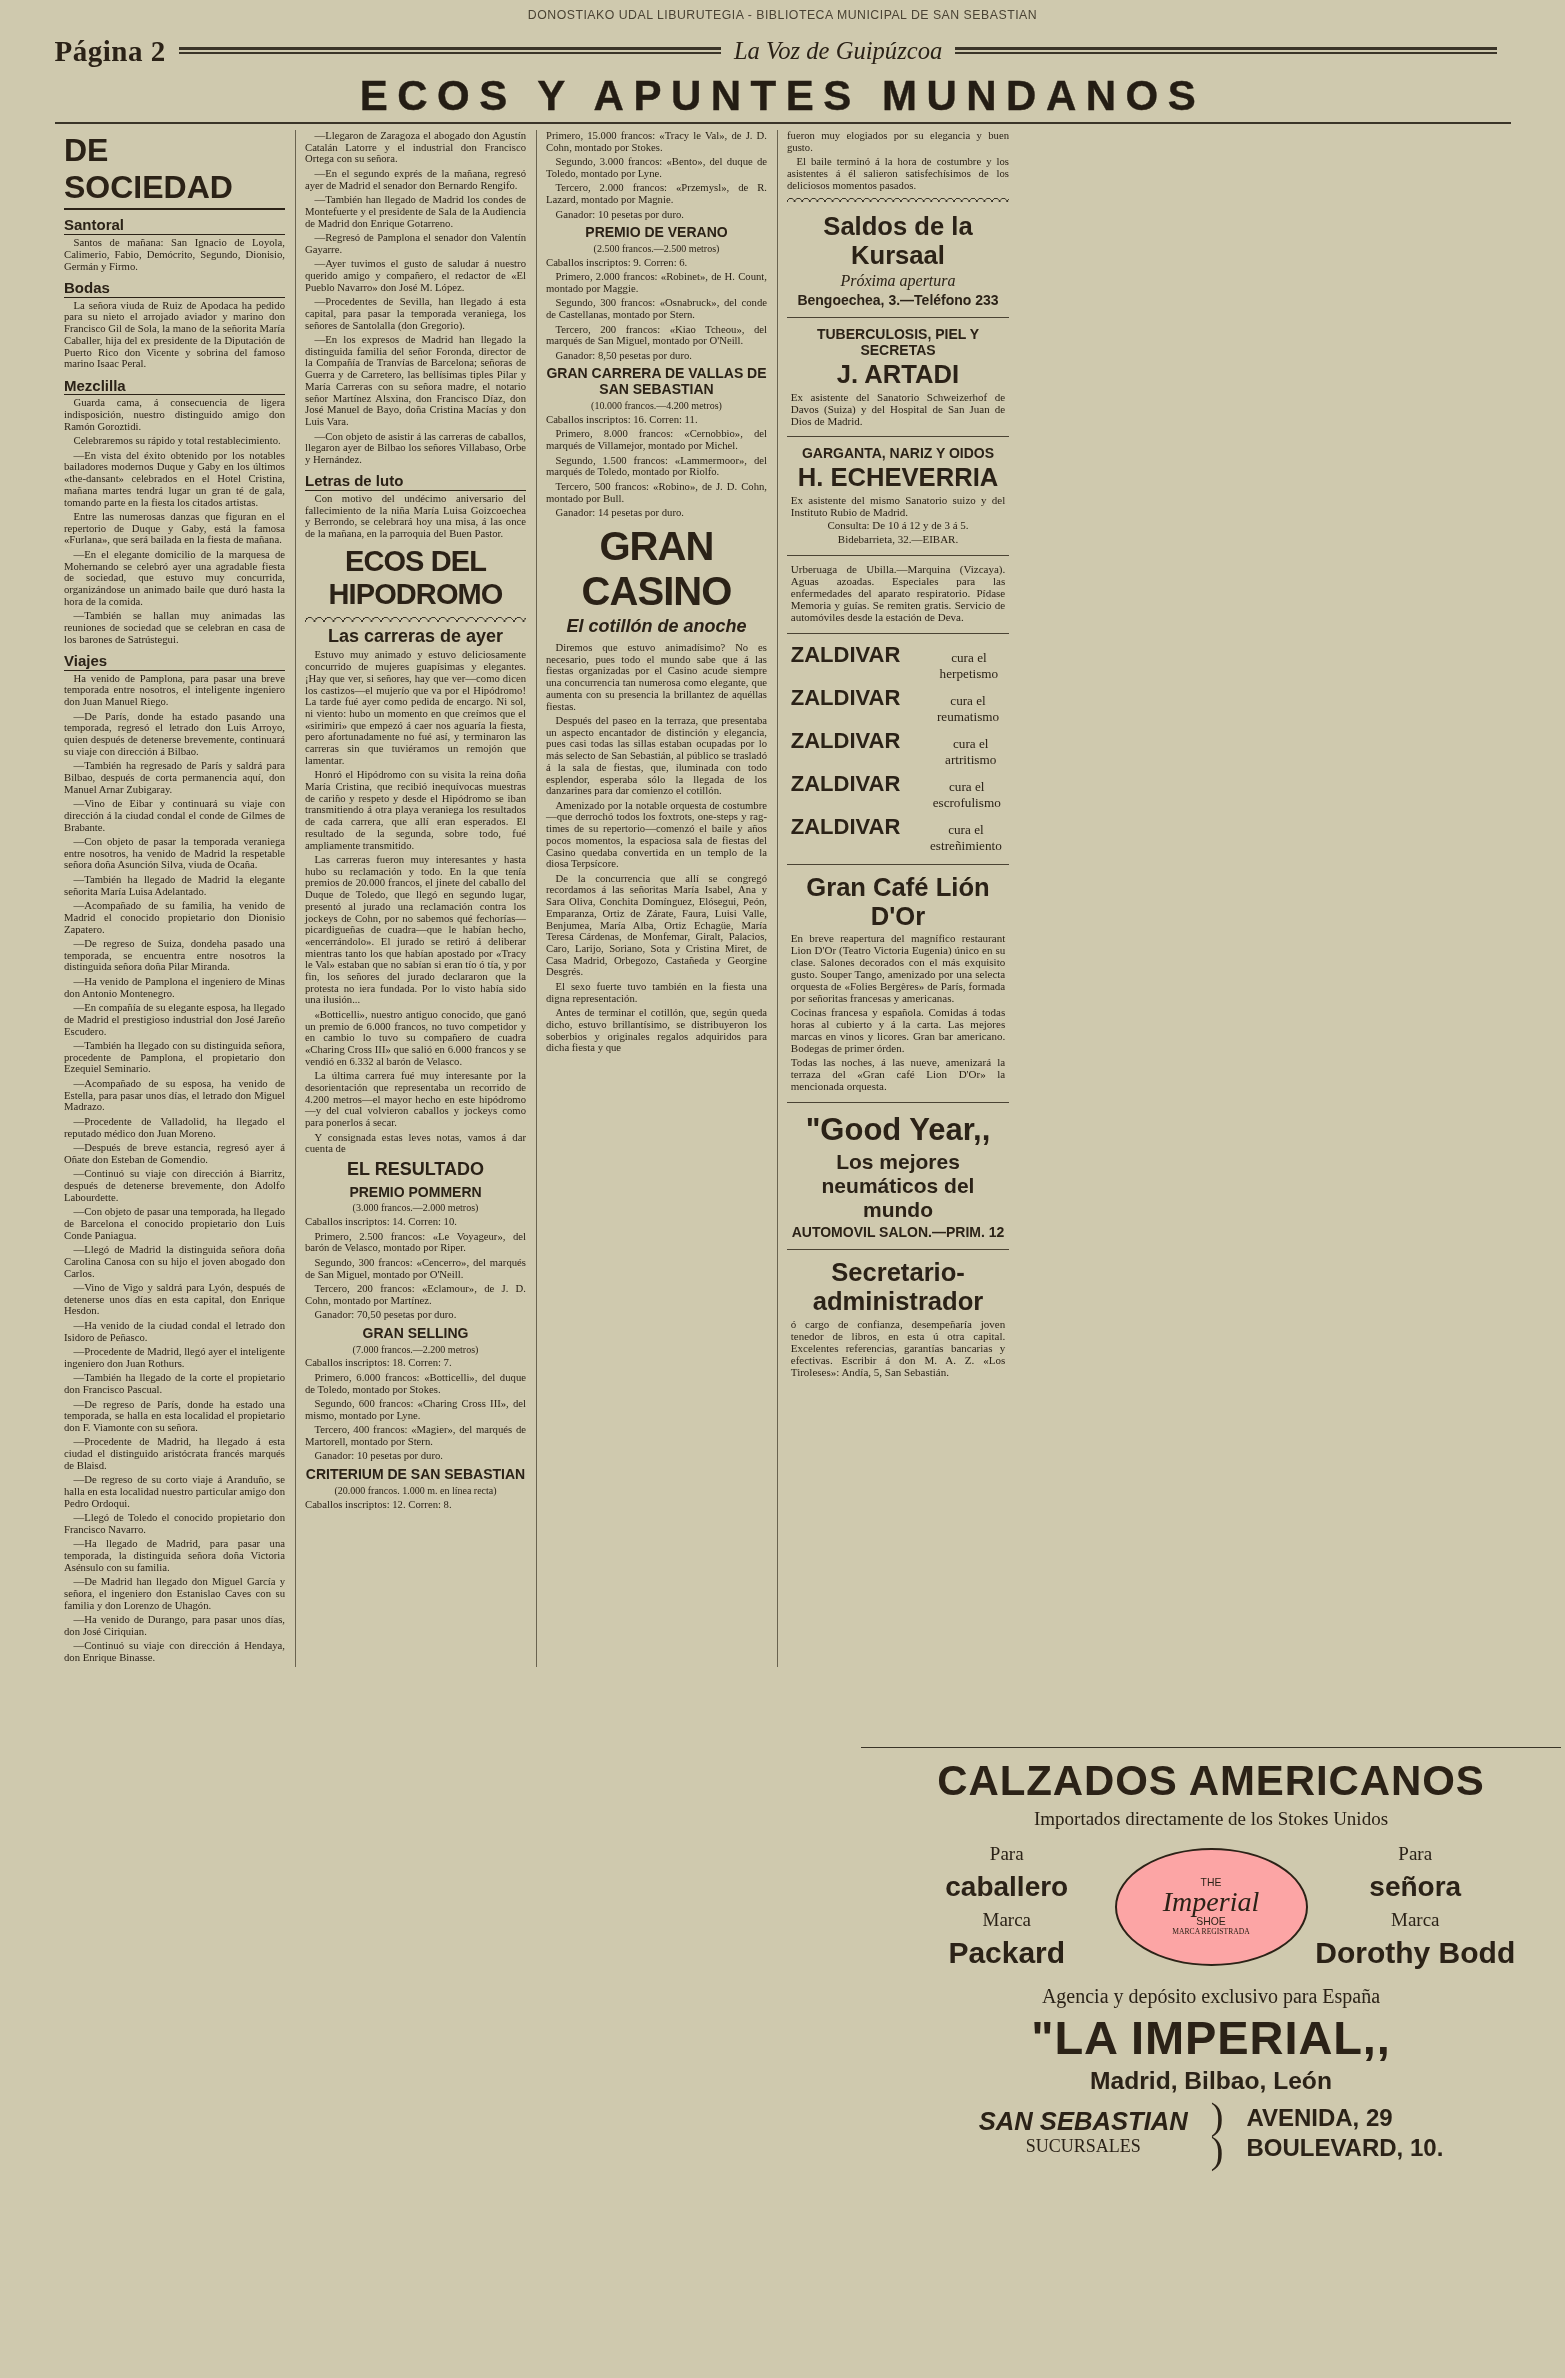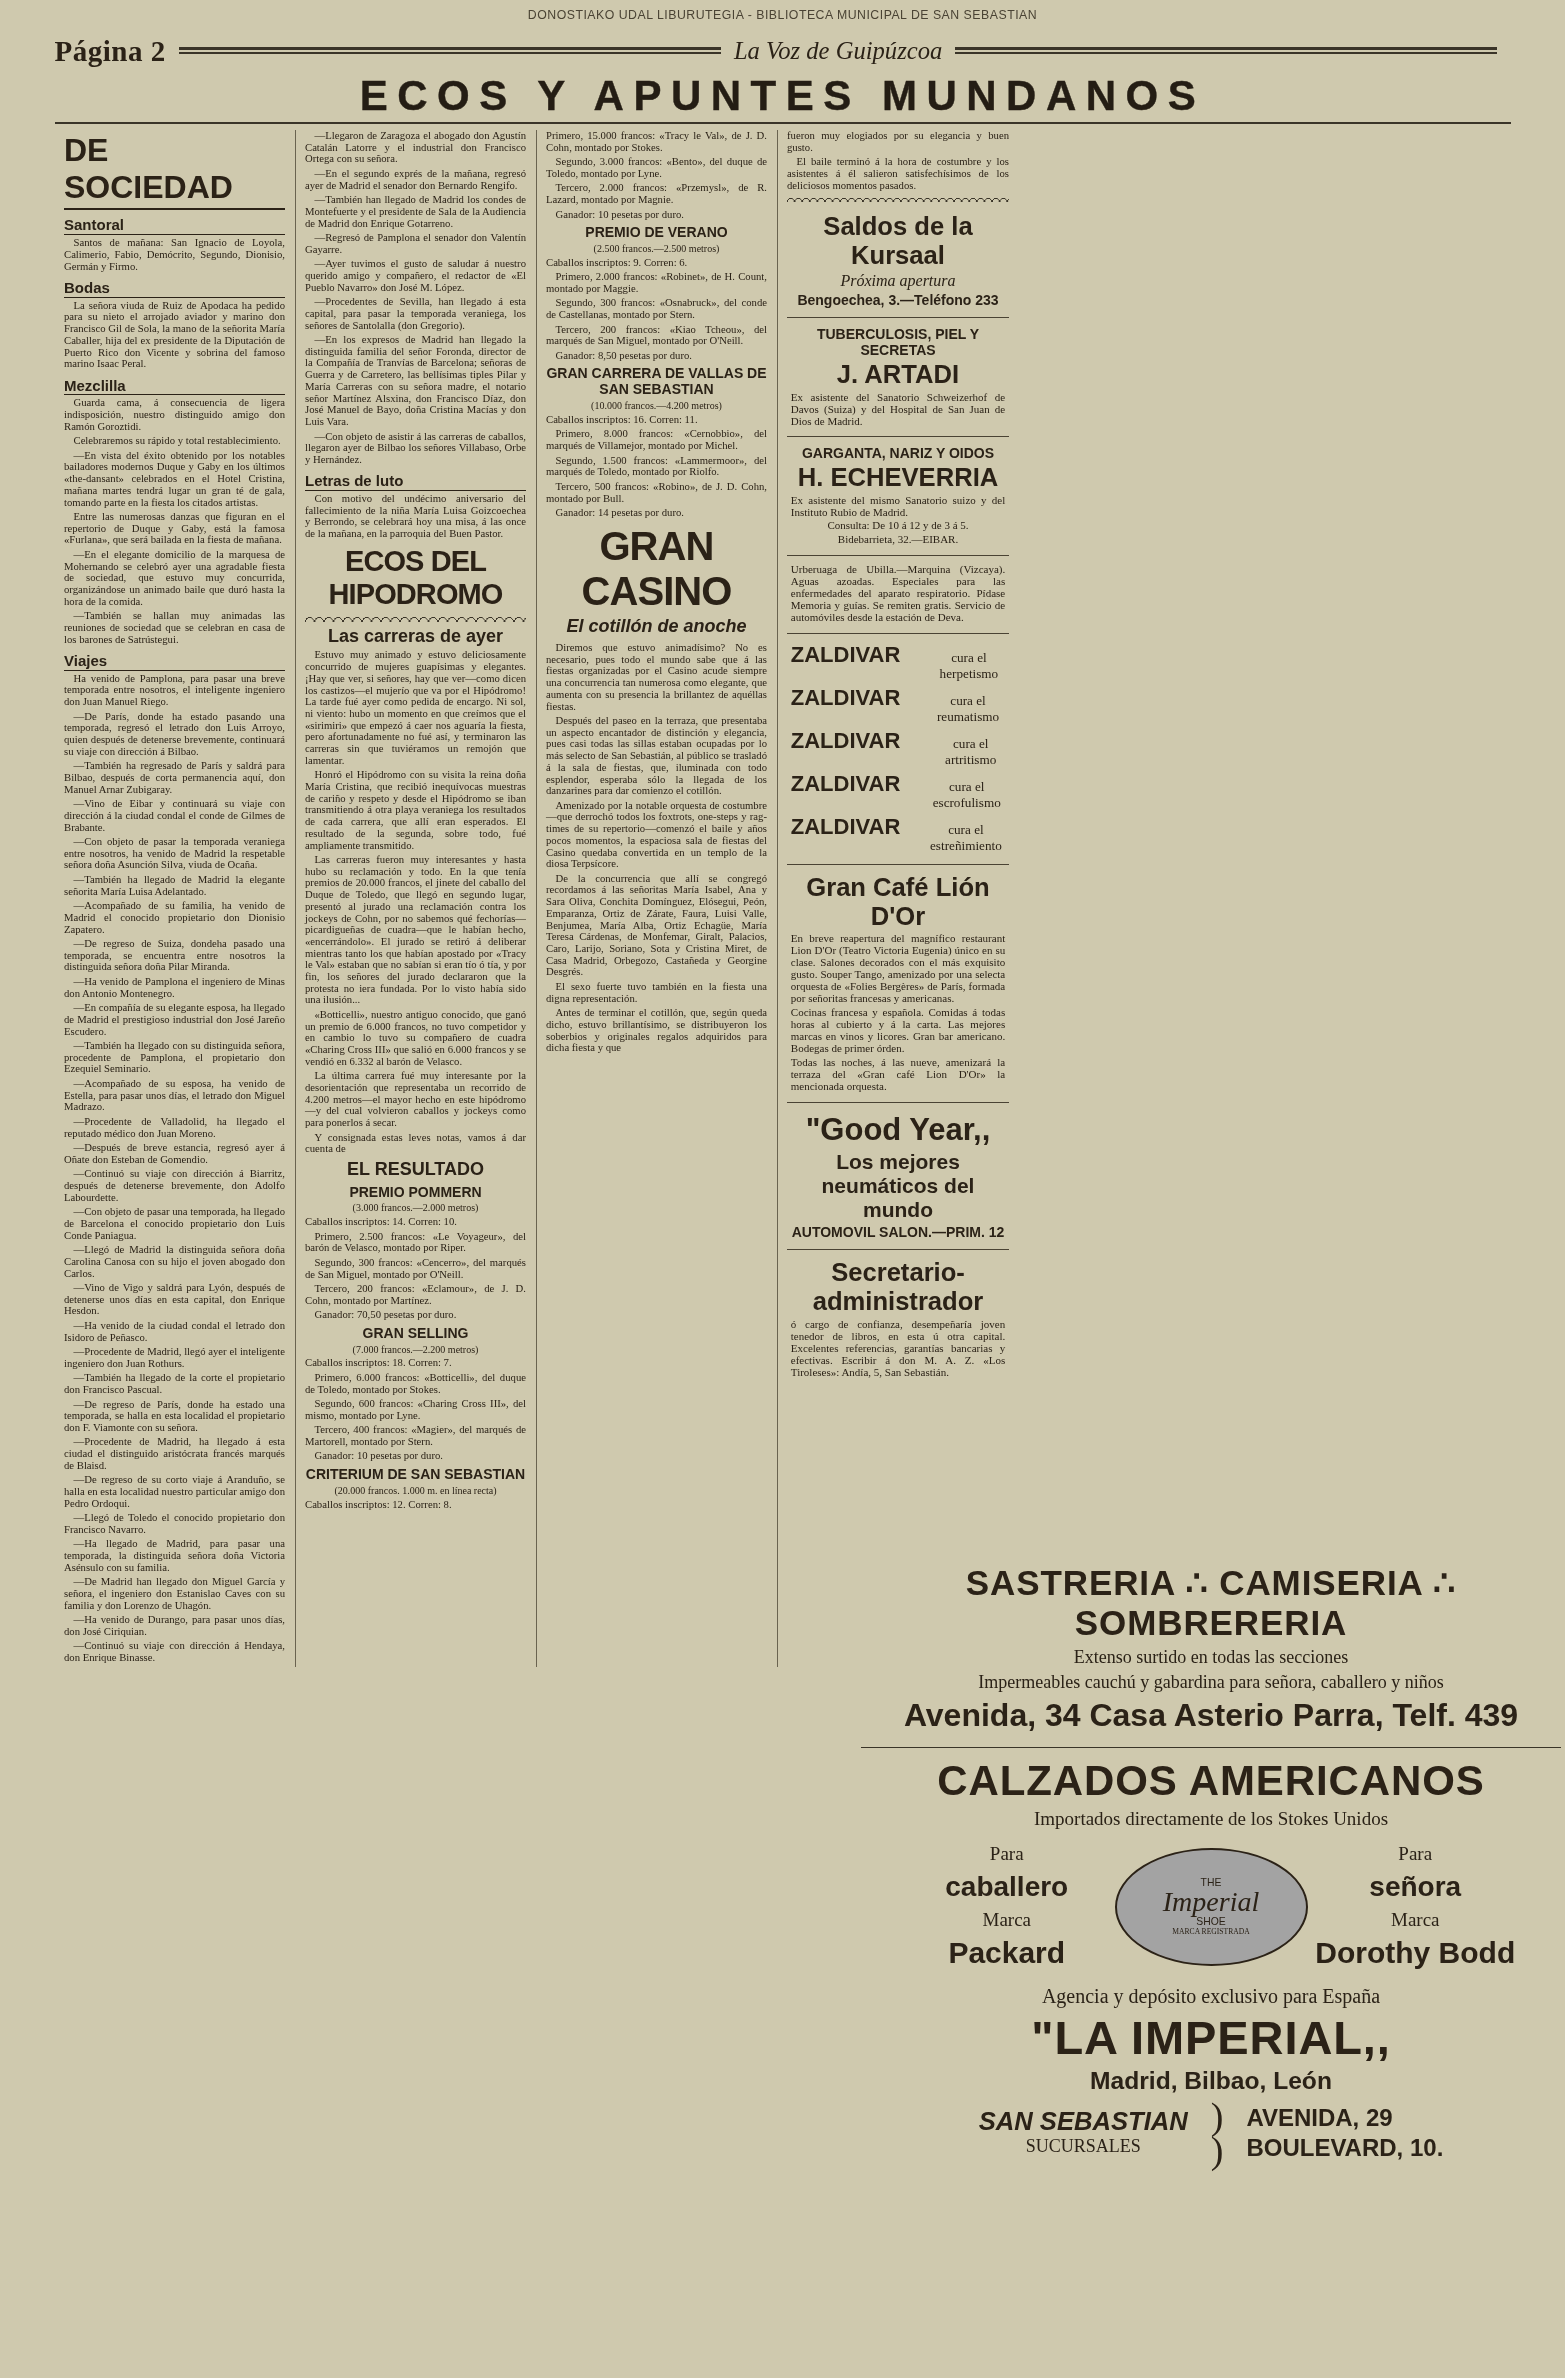--- a/index.html
+++ b/index.html
@@ -280,21 +280,21 @@
     width:199px;height:142px;
     display:flex;align-items:center;justify-content:center;
     flex-direction:column;
   }
   .seal .oval{
     width:189px;height:114px;
     border:2.8px solid #2b2217;
     border-radius:50%;
     display:flex;align-items:center;justify-content:center;
     flex-direction:column;
-    background:#a3a3a3;
+    background:#fca5a5;
   }
   .seal .the{font-size:10.4px;font-family:"Liberation Sans",sans-serif;}
   .seal .imperial{
     font-size:28px;font-style:italic;font-family:"Liberation Serif",serif;
     line-height:28px;
   }
   .seal .shoe{font-size:10.4px;font-family:"Liberation Sans",sans-serif;}
   .seal .reg{font-size:7.6px;}
   .agencia{font-size:20px;margin:7.6px 0 1.9px 0;}
   .laimperial{
@@ -533,26 +533,20 @@
       </div>
 
       <div class="ad">
         <h3>Secretario-administrador</h3>
         <div class="small">ó cargo de confianza, desempeñaría joven tenedor de libros, en esta ú otra capital. Excelentes referencias, garantías bancarias y efectivas. Escribir á don M. A. Z. «Los Tiroleses»: Andía, 5, San Sebastián.</div>
       </div>
     </div>
 
   </div>
 
-  <div class="wide-ad" style="position:absolute;left:833px;top:1552px;width:700px;border-top:none;">
-    <div class="sastreria">SASTRERIA ∴ CAMISERIA ∴ SOMBRERERIA</div>
-    <div class="sastreria-sub">Extenso surtido en todas las secciones</div>
-    <div class="sastreria-sub2">Impermeables cauchú y gabardina para señora, caballero y niños</div>
-    <div class="avenida">Avenida, 34 Casa Asterio Parra, Telf. 439</div>
-  </div>
 
   <div class="wide-ad" style="position:absolute;left:833px;top:1741px;width:700px;border-top:1.9px solid #3a3428;">
     <div class="calzados">CALZADOS AMERICANOS</div>
     <div class="calzados-sub">Importados directamente de los Stokes Unidos</div>
 
     <div class="shoe-grid">
       <div class="shoe-col">
         <div class="t1">Para</div>
         <div class="t2">caballero</div>
         <div class="t1">Marca</div>

